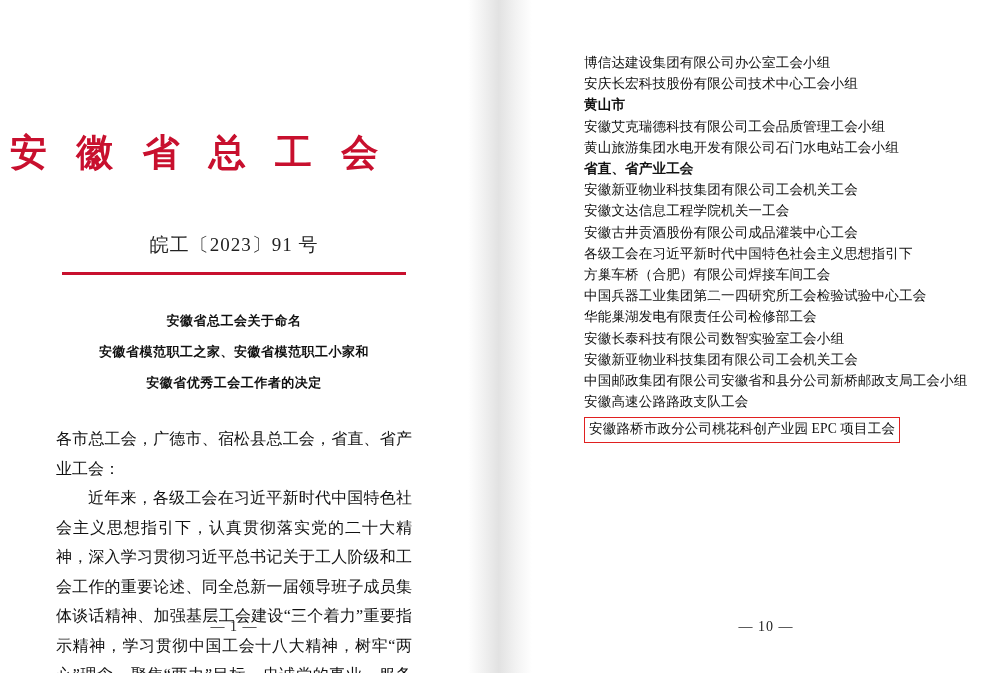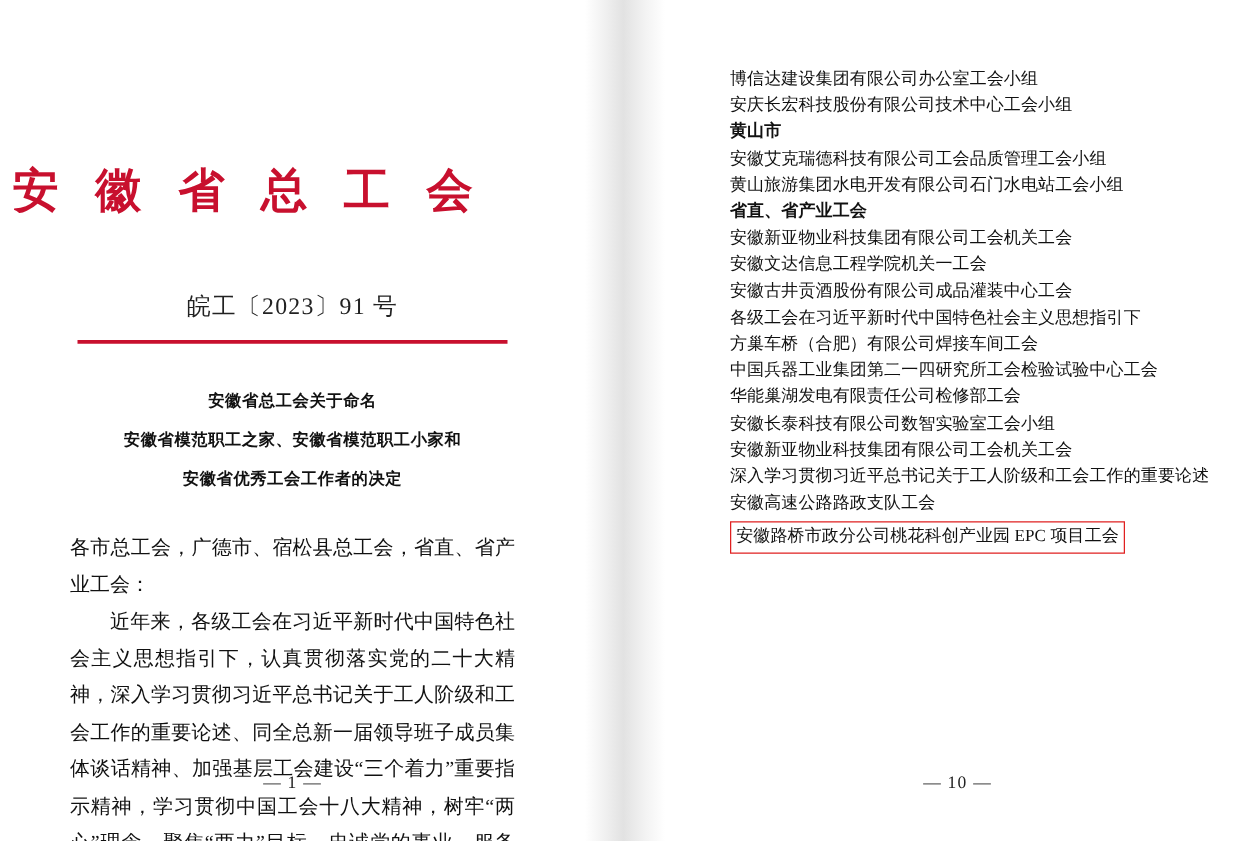--- a/index.html
+++ b/index.html
@@ -160,21 +160,21 @@
       <div class="list-line heading">省直、省产业工会</div>
       <div class="list-line">安徽新亚物业科技集团有限公司工会机关工会</div>
       <div class="list-line">安徽文达信息工程学院机关一工会</div>
       <div class="list-line">安徽古井贡酒股份有限公司成品灌装中心工会</div>
       <div class="list-line">各级工会在习近平新时代中国特色社会主义思想指引下</div>
       <div class="list-line">方巢车桥（合肥）有限公司焊接车间工会</div>
       <div class="list-line">中国兵器工业集团第二一四研究所工会检验试验中心工会</div>
       <div class="list-line">华能巢湖发电有限责任公司检修部工会</div>
       <div class="list-line">安徽长泰科技有限公司数智实验室工会小组</div>
       <div class="list-line">安徽新亚物业科技集团有限公司工会机关工会</div>
-      <div class="list-line">深入学习贯彻习近平总书记关于工人阶级和工会工作的重要论述</div>
+      <div class="list-line">中国邮政集团有限公司安徽省和县分公司新桥邮政支局工会小组</div>
       <div class="list-line">安徽高速公路路政支队工会</div>
       <div class="hl-row">
         <span class="list-line highlight" style="border-color: rgb(224, 32, 32);">安徽路桥市政分公司桃花科创产业园 EPC 项目工会</span>
       </div>
     </div>
 
     <div class="page-number">— 10 —</div>
   </div>
 
 </div>

